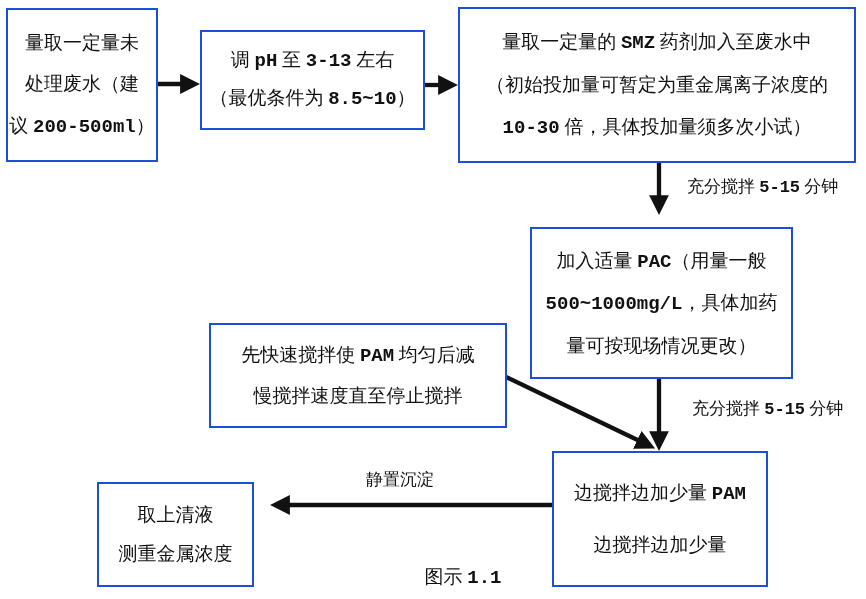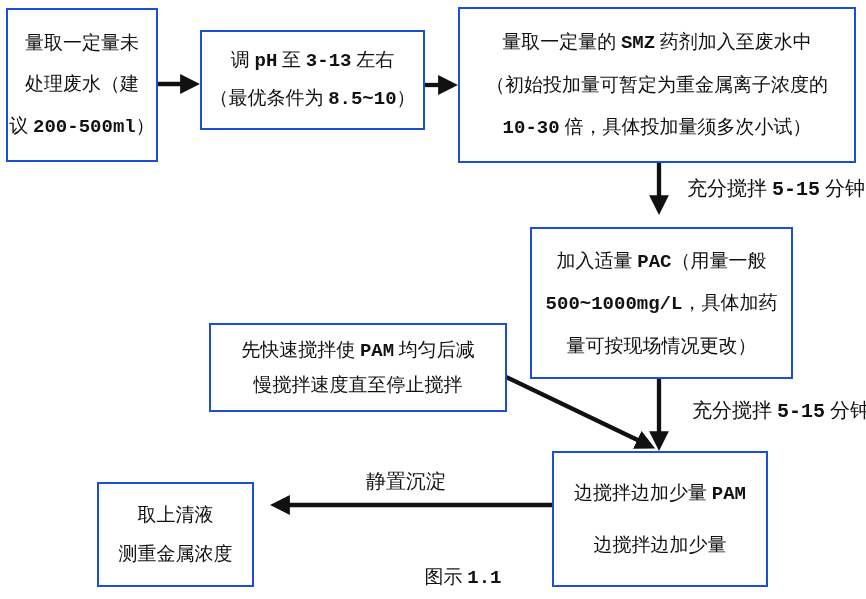--- a/index.html
+++ b/index.html
@@ -36,38 +36,38 @@
     line-height: 1.15;
     padding: 2px 4px;
   }
   .box .line { display: block; white-space: nowrap; }
   b {
     font-family: Liberation Mono, monospace;
     font-weight: bold;
   }
   .edge-label {
     position: absolute;
-    font-size: 20px;
+    font-size: 17px;
     white-space: nowrap;
   }
   .caption {
     position: absolute;
     left: 0;
     top: 564px;
     width: 866px;
     text-align: center;
     font-size: 19px;
     padding-left: 30px;
   }
   
   .b1 { left: 6px;   top: 8px;   width: 152px; height: 154px; }
   .b2 { left: 200px; top: 30px;  width: 225px; height: 100px; }
   .b3 { left: 458px; top: 7px;   width: 398px; height: 156px; }
   .b4 { left: 530px; top: 227px; width: 263px; height: 152px; }
-  .b5 { left: 209px; top: 323px; width: 298px; height: 89px; }
+  .b5 { left: 209px; top: 323px; width: 298px; height: 105px; }
   .b6 { left: 552px; top: 451px; width: 216px; height: 136px; }
   .b7 { left: 97px;  top: 452px; width: 157px; height: 105px; margin-top: 30px; }
   .lbl1 { left: 687px; top: 175px; }
   .lbl2 { left: 692px; top: 397px; }
   .lbl3 { left: 366px; top: 468px; }
 </style>
 </head>
 <body>
 
 <div class="canvas">

